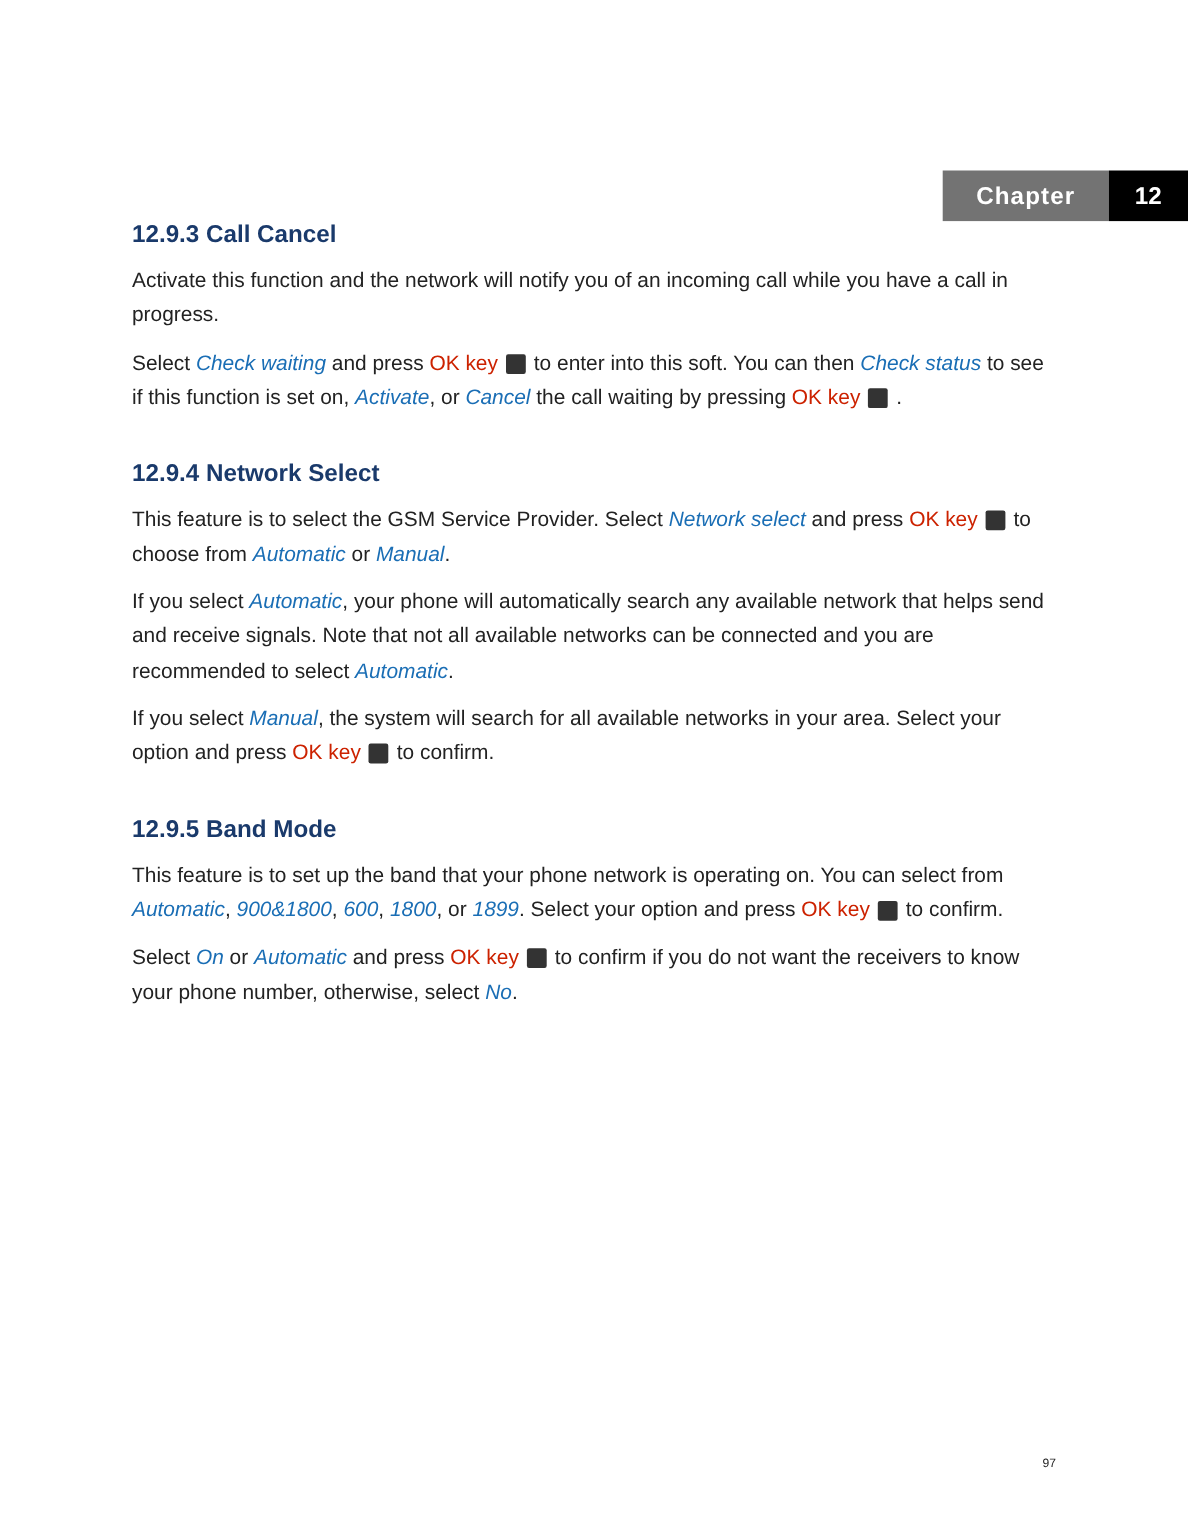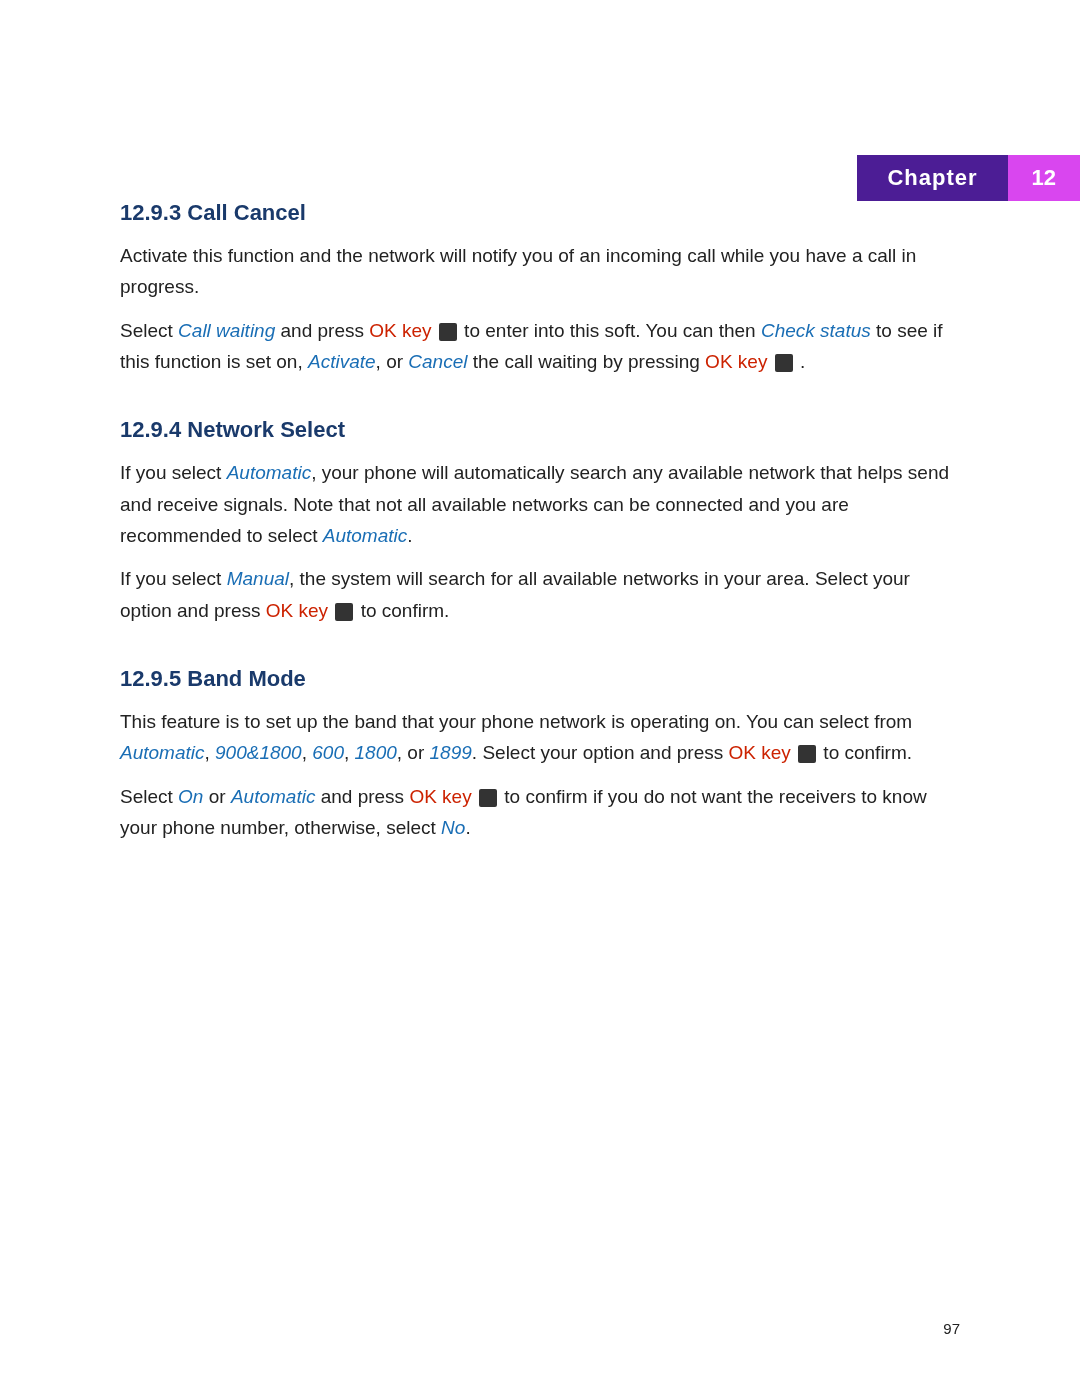--- a/index.html
+++ b/index.html
@@ -29,32 +29,32 @@
     .chapter-banner {
       position: absolute;
       top: 155px;
       right: 0;
       display: flex;
       align-items: stretch;
       height: 46px;
     }
 
     .chapter-label {
-      background-color: #4c1d95;
+      background-color: #737373;
       color: #ffffff;
       font-size: 22px;
       font-weight: bold;
       padding: 0 30px;
       display: flex;
       align-items: center;
       letter-spacing: 1px;
     }
 
     .chapter-number {
-      background-color: #d946ef;
+      background-color: #000000;
       color: #ffffff;
       font-size: 22px;
       font-weight: bold;
       padding: 0 24px;
       display: flex;
       align-items: center;
     }
 
     
     .section-title {
@@ -95,21 +95,21 @@
       vertical-align: middle;
       margin: 0 2px;
       border-radius: 2px;
     }
 
     
     .page-number {
       position: absolute;
       bottom: 60px;
       right: 120px;
-      font-size: 15px;
+      font-size: 11px;
       color: #222222;
     }
 
     
     .section-block {
       margin-bottom: 10px;
     }
   </style>
 </head>
 <body>
@@ -120,28 +120,32 @@
     <div class="chapter-label">Chapter</div>
     <div class="chapter-number">12</div>
   </div>
 
   <div class="section-block">
     <div class="section-title">12.9.3 Call Cancel</div>
     <p class="body-text">
       Activate this function and the network will notify you of an incoming call while you have a call in progress.
     </p>
     <p class="body-text">
-      Select <a class="link-blue">Call waiting</a> and press <span class="ok-key">OK key</span> <span class="key-icon"></span> to enter into this soft. You can then
+      Select <a class="link-blue">Check waiting</a> and press <span class="ok-key">OK key</span> <span class="key-icon"></span> to enter into this soft. You can then
       <a class="link-blue">Check status</a> to see if this function is set on, <a class="link-blue">Activate</a>, or <a class="link-blue">Cancel</a> the call waiting
       by pressing <span class="ok-key">OK key</span> <span class="key-icon"></span> .
     </p>
   </div>
 
   <div class="section-block">
     <div class="section-title">12.9.4 Network Select</div>
+    <p class="body-text">
+      This feature is to select the GSM Service Provider. Select <a class="link-blue">Network select</a> and
+      press <span class="ok-key">OK key</span> <span class="key-icon"></span> to choose from <a class="link-blue">Automatic</a> or <a class="link-blue">Manual</a>.
+    </p>
     <p class="body-text">
       If you select <a class="link-blue">Automatic</a>, your phone will automatically search any available
       network that helps send and receive signals. Note that not all available
       networks can be connected and you are recommended to select <a class="link-blue">Automatic</a>.
     </p>
     <p class="body-text">
       If you select <a class="link-blue">Manual</a>, the system will search for all available networks in your
       area. Select your option and press <span class="ok-key">OK key</span> <span class="key-icon"></span> to confirm.
     </p>
   </div>

